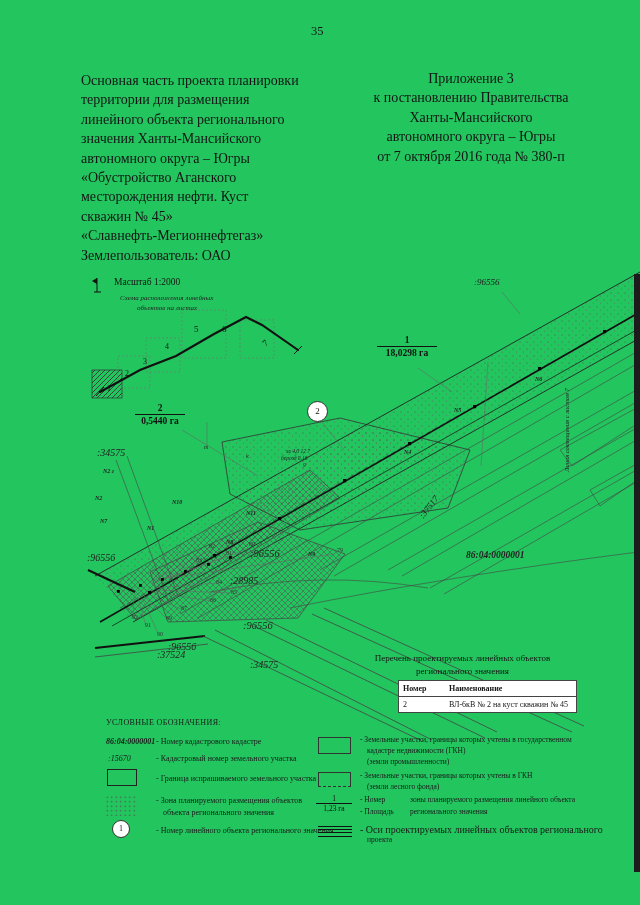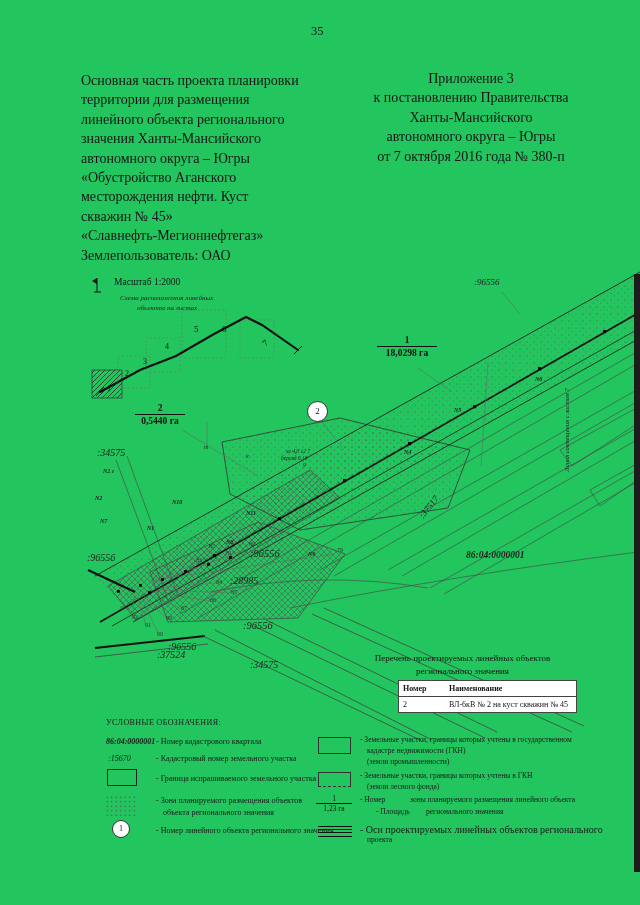--- a/index.html
+++ b/index.html
@@ -236,21 +236,21 @@
   <span class="abs" style="left:145px;top:622px;font-size:6px;color:#333;">91</span>
   <span class="abs" style="left:132px;top:614px;font-size:6px;color:#333;">92</span>
 
   <span class="mlbl" style="left:563px;top:472px;font-size:6.5px;transform:rotate(-90deg);transform-origin:0 0;">Линия совмещения с листом 7</span>
 
   <div class="scanedge"></div>
 
   <span class="lg" style="left:106px;top:718px;letter-spacing:0.4px;">УСЛОВНЫЕ ОБОЗНАЧЕНИЯ:</span>
 
   <span class="lg b it" style="left:106px;top:737px;">86:04:0000001</span>
-  <span class="lg" style="left:156px;top:737px;">-  Номер кадастрового квартала</span>
+  <span class="lg" style="left:156px;top:737px;">-  Номер кадастрового кадастре</span>
 
   <span class="lg it" style="left:108px;top:754px;">:15670</span>
   <span class="lg" style="left:156px;top:754px;">-  Кадастровый номер земельного участка</span>
 
   <div class="lgsym" style="left:107px;top:769px;width:30px;height:17px;border:1.3px solid #222;"></div>
   <span class="lg" style="left:156px;top:774px;">-  Граница испрашиваемого земельного участка</span>
 
   <div class="lgsym dotsym" style="left:105px;top:795px;width:33px;height:21px;"></div>
   <span class="lg" style="left:156px;top:796px;">-  Зона планируемого размещения объектов</span>
   <span class="lg" style="left:163px;top:808px;">объекта регионального значения</span>
@@ -280,19 +280,19 @@
 
   <div class="lgsym" style="left:318px;top:772px;width:33px;height:15px;border:1px solid #333;border-bottom-style:dashed;"></div>
   <span class="lg" style="left:360px;top:771px;font-size:7.5px;">-  Земельные участки, границы которых учтены в ГКН</span>
   <span class="lg" style="left:367px;top:782px;font-size:7.5px;">(земли лесного фонда)</span>
 
   <div class="frac" style="left:316px;top:794px;width:36px;font-weight:normal;">
     <span class="n" style="font-size:7.5px;line-height:9px;">1</span>
     <span class="d" style="font-size:7.5px;line-height:10px;">1,23 га</span>
   </div>
   <span class="lg" style="left:360px;top:795px;font-size:7.5px;"><span style="display:inline-block;width:50px;">-  Номер</span><span>зоны планируемого размещения линейного объекта</span></span>
-  <span class="lg" style="left:360px;top:807px;font-size:7.5px;margin-left:16px;"><span style="display:inline-block;width:50px;">-  Площадь</span><span>регионального значения</span></span>
+  <span class="lg" style="left:360px;top:807px;font-size:7.5px;"><span style="display:inline-block;width:50px;">-  Площадь</span><span>регионального значения</span></span>
 
   <div class="lgsym hatchsym" style="left:318px;top:826px;width:34px;height:12px;"></div>
   <span class="lg" style="left:360px;top:824px;font-size:10px;">-  Оси проектируемых линейных объектов регионального</span>
   <span class="lg" style="left:367px;top:835px;font-size:7.5px;">проекта</span>
 
 </div>
 
 </body></html>

